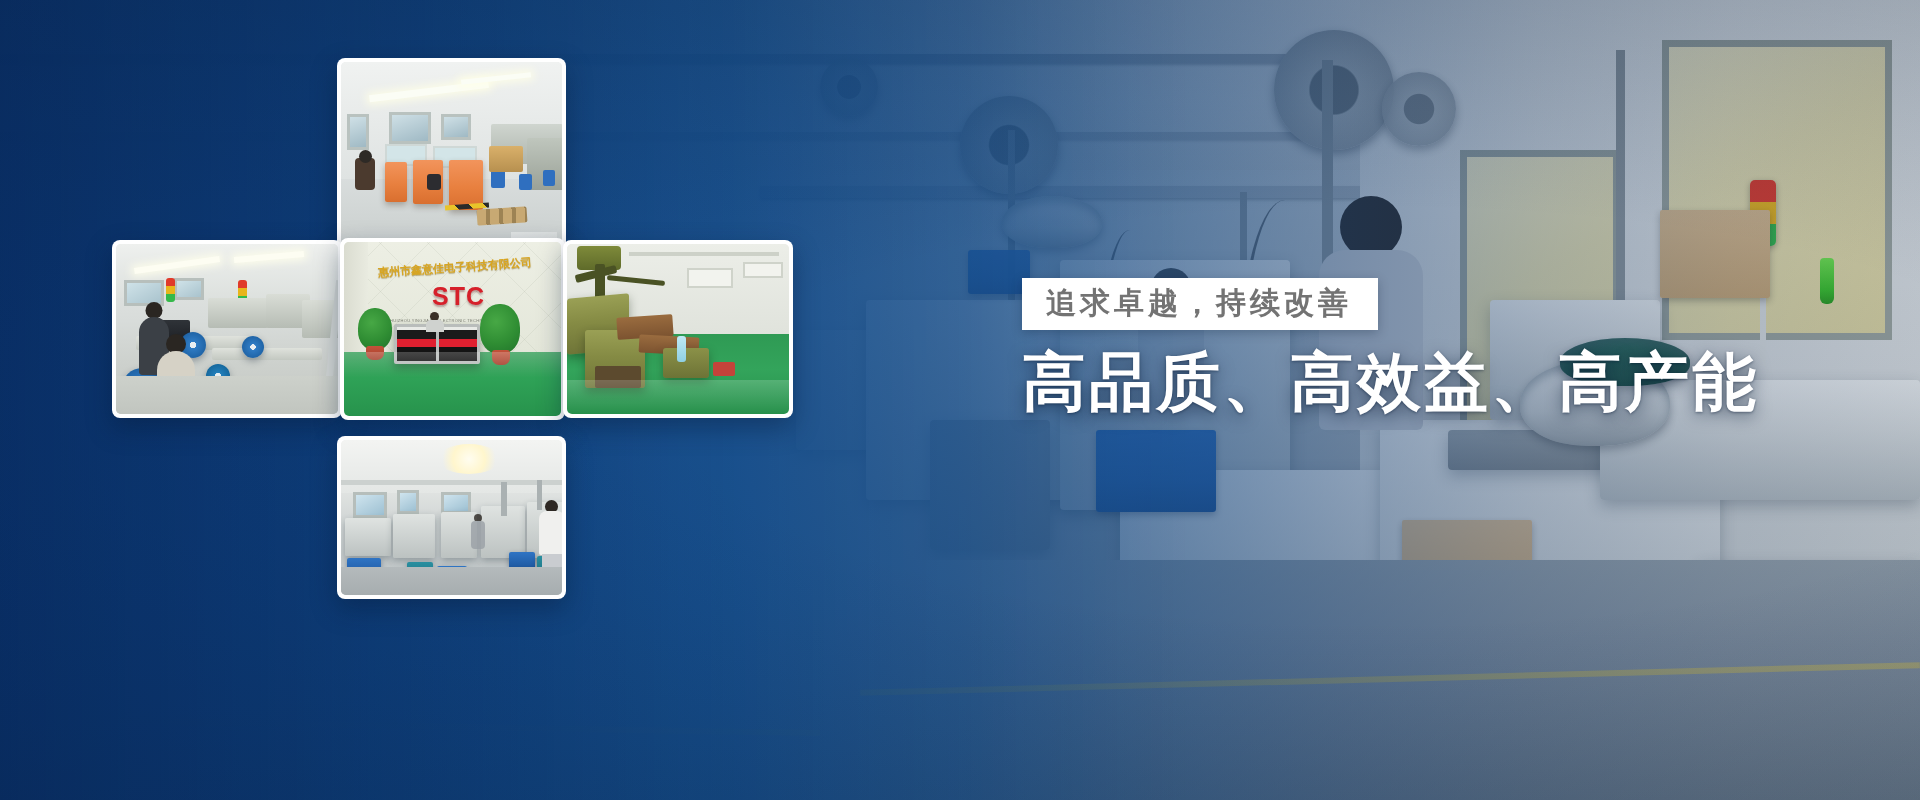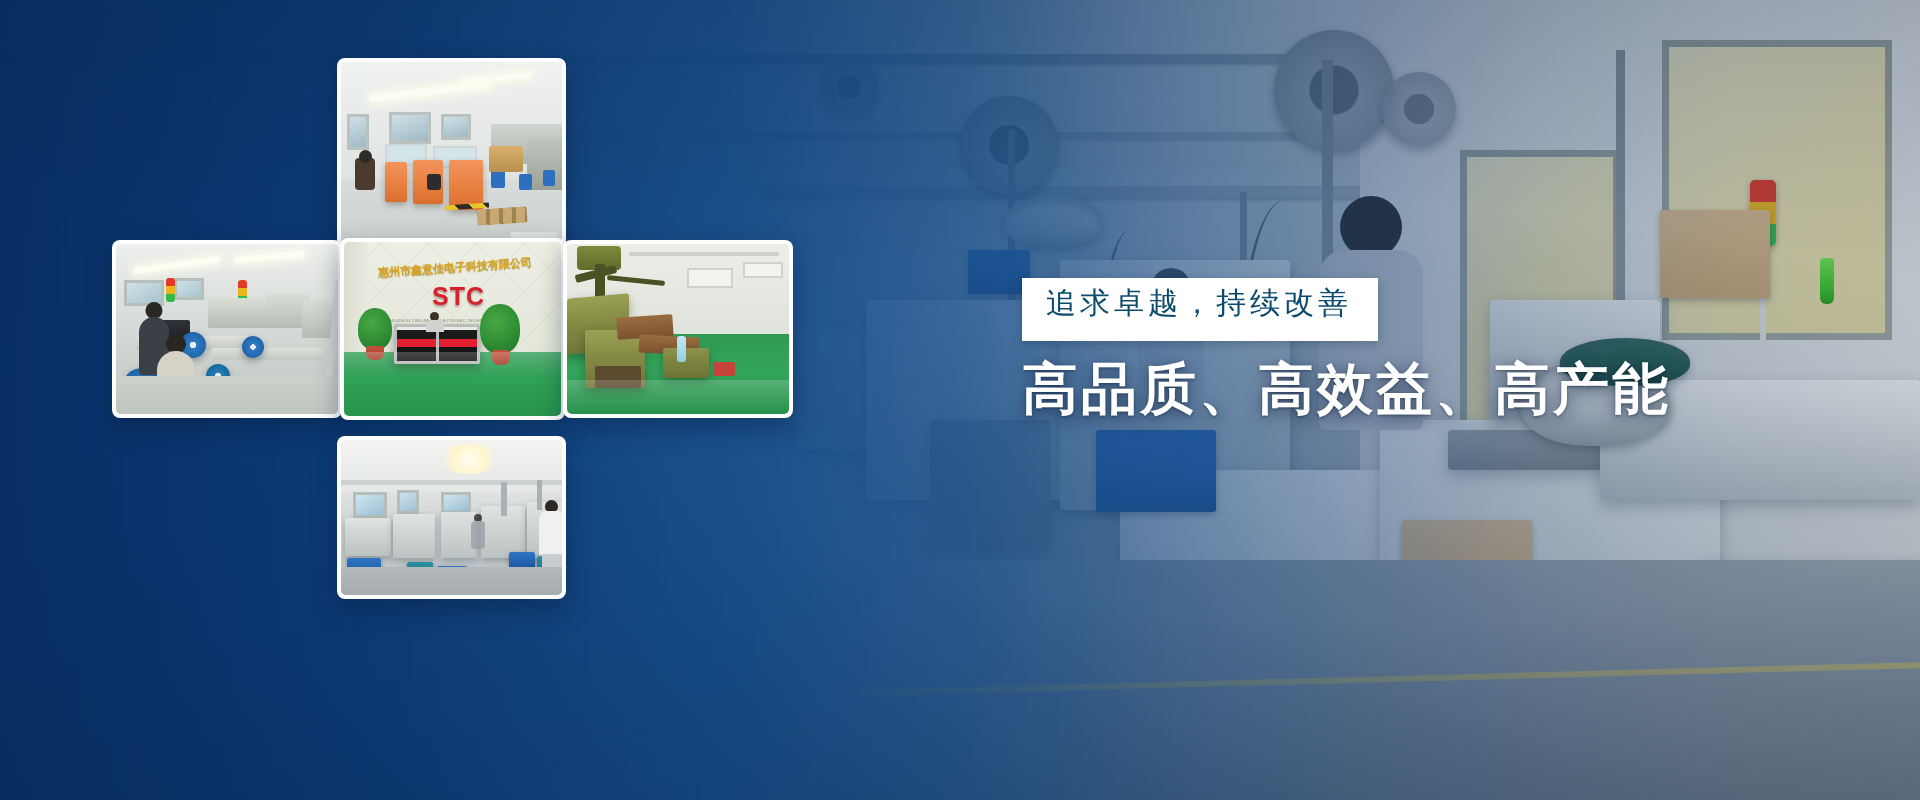--- a/index.html
+++ b/index.html
@@ -214,28 +214,28 @@
               background:linear-gradient(180deg,#2f74c4 0%,#215ea8 70%,#1a4f8f 100%);
               box-shadow:0 2px 5px rgba(15,35,60,.35); }
   .pE-crate.teal { background:linear-gradient(180deg,#2a8fa0 0%,#1e7384 100%); }
   .pE-person { position:absolute; }
   .pE-tape { position:absolute; height:6px; background:repeating-linear-gradient(45deg,#e8c32a 0 9px,#2a2a2a 9px 18px); }
 
   
   .copy { position:absolute; left:1022px; top:278px; width:700px; }
 
   .tagline {
-    display:inline-block; background:#ffffff; color:#0c4a6e;
-    font-size:30px; font-weight:400; letter-spacing:4px;
-    padding:9px 26px 22px 24px; line-height:1.05;
+    display:inline-block; background:#ffffff; color:#737373;
+    font-size:30px; font-weight:700; letter-spacing:4px;
+    padding:9px 26px 11px 24px; line-height:1.05;
     box-shadow:0 3px 10px rgba(5,20,45,.25);
   }
   .headline {
     margin-top:16px; color:#ffffff; font-weight:700;
-    font-size:56px; letter-spacing:3px; line-height:1.14; white-space:nowrap;
+    font-size:64px; letter-spacing:3px; line-height:1.14; white-space:nowrap;
     text-shadow:0 4px 16px rgba(5,22,48,.55), 0 1px 3px rgba(5,22,48,.45);
   }
   .subline {
     display:inline-block; margin-top:20px; margin-left:26px;
     background:#ef1010; color:#ffffff;
     font-size:32px; font-weight:700; letter-spacing:6px;
     padding:13px 30px 15px 30px; line-height:1.05;
     box-shadow:0 4px 14px rgba(70,5,5,.35);
   }
 </style>

